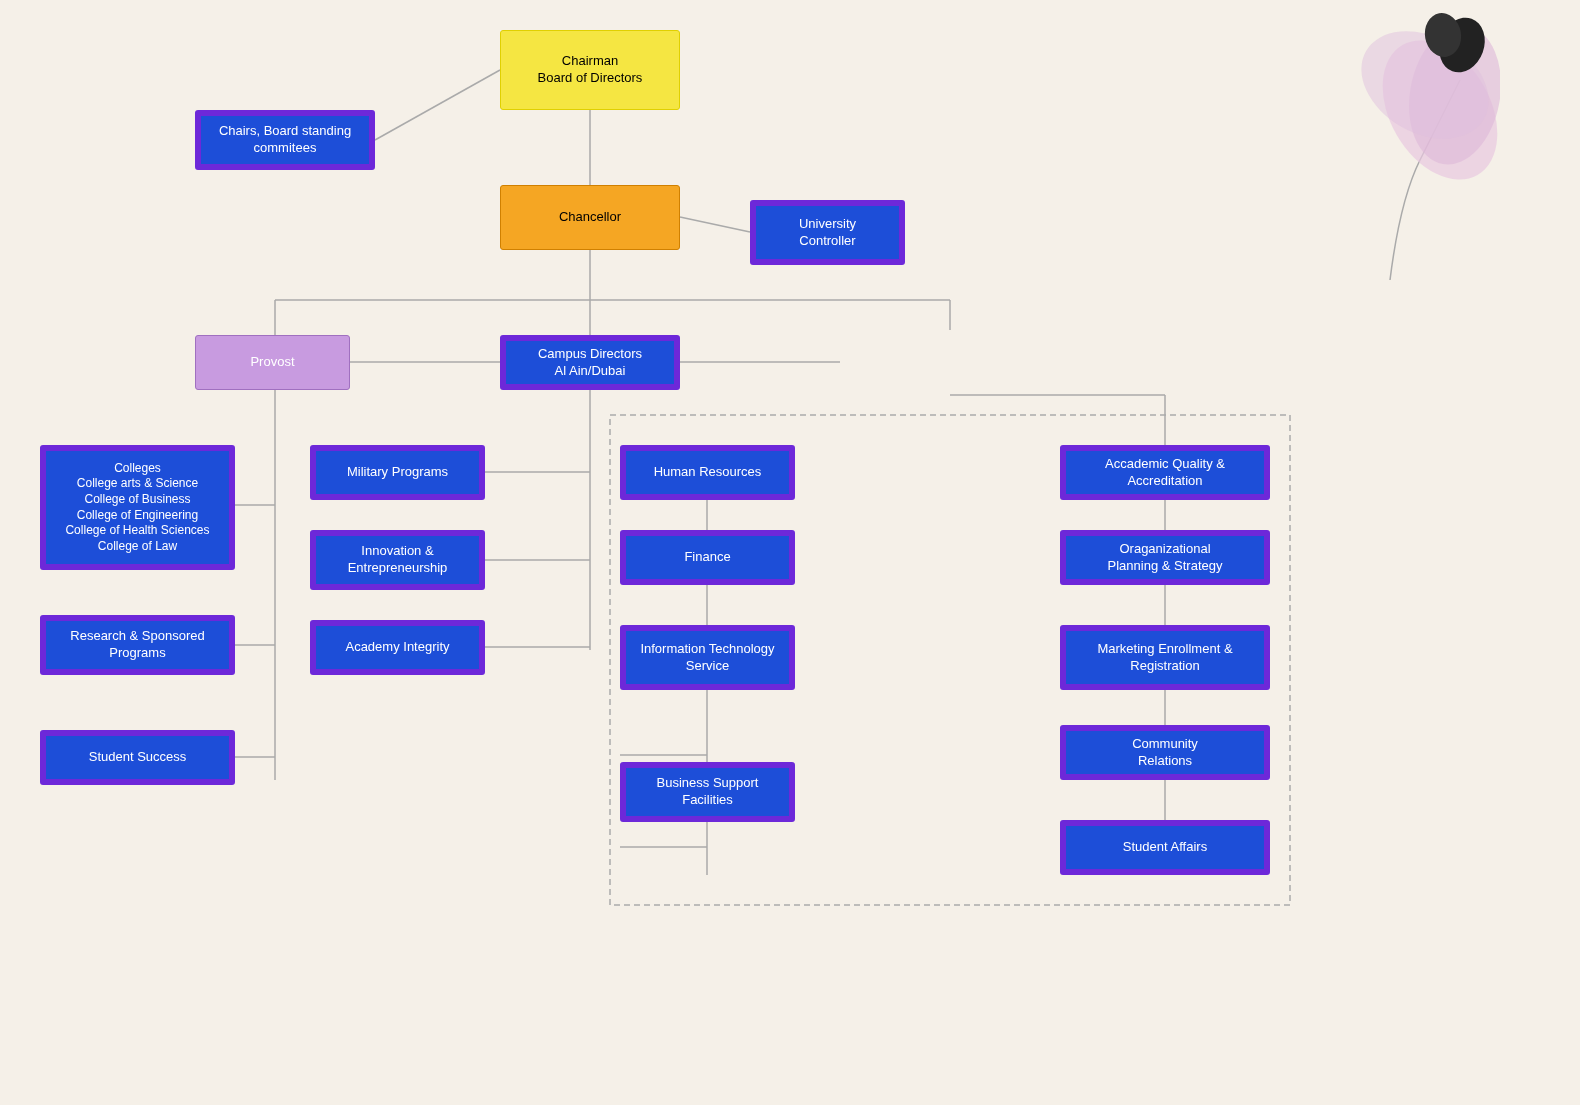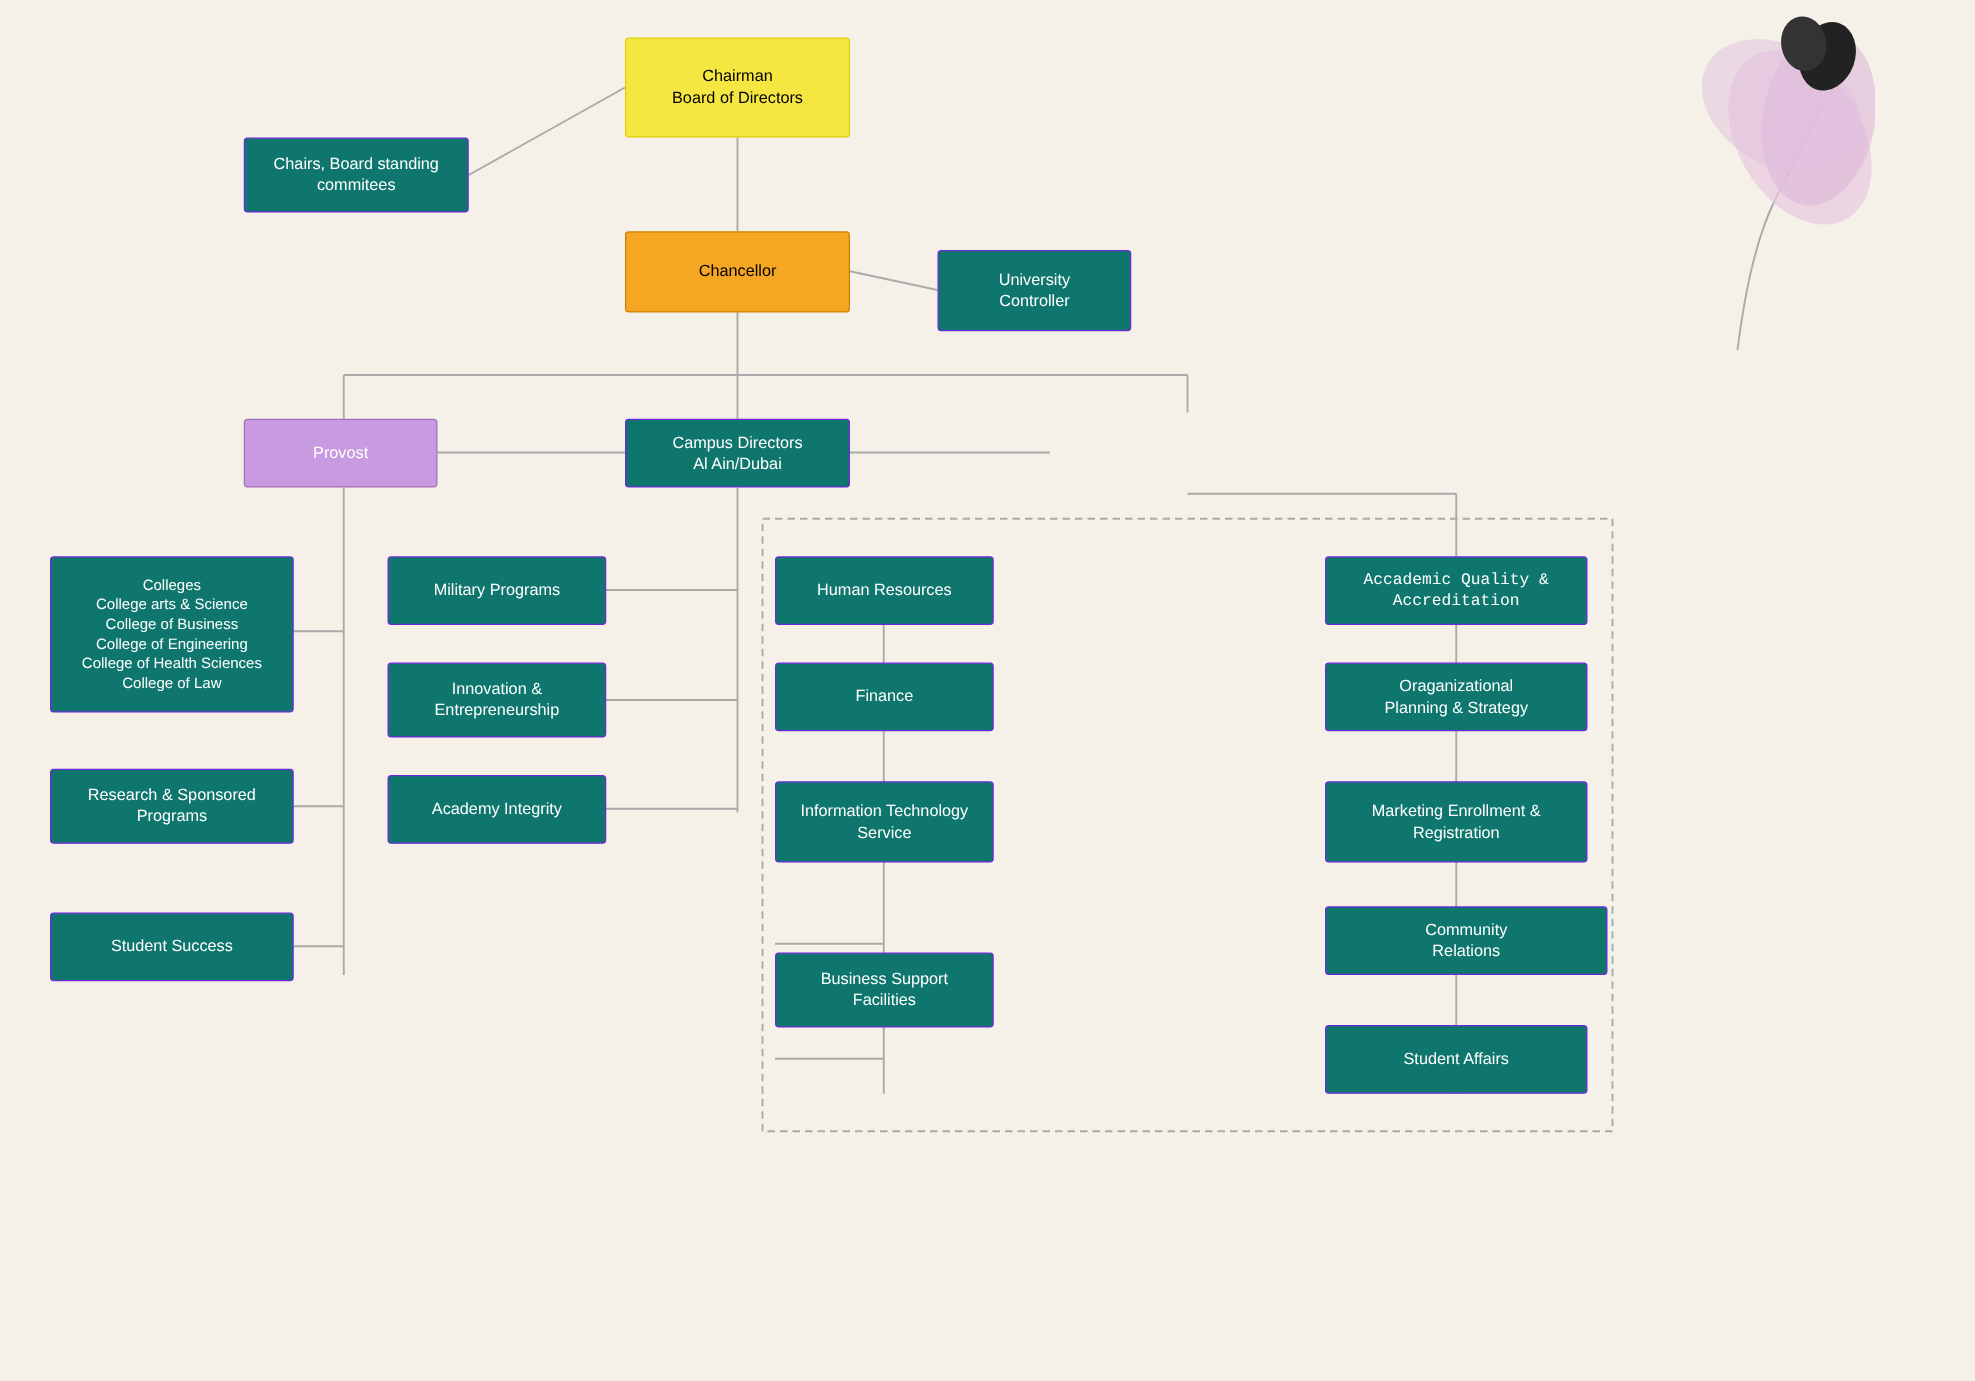--- a/index.html
+++ b/index.html
@@ -44,22 +44,22 @@
 
     .box-yellow {
       background: #f5e642;
       border: 1px solid #e0d000;
     }
     .box-orange {
       background: #f5a623;
       border: 1px solid #d08000;
     }
     .box-green {
-      background: #0f766e;
-      border: 1px solid #6d28d9;
+      background: #1d4ed8;
+      border: 6px solid #6d28d9;
       color: #fff;
     }
     .box-purple {
       background: #c89be0;
       border: 1px solid #a070c0;
       color: #fff;
     }
 
     
     .connectors {
@@ -186,21 +186,21 @@
 
   <div class="box box-green" style="left:310px; top:445px; width:175px; height:55px;">
     <span>Military Programs</span>
   </div>
 
   <div class="box box-green" style="left:620px; top:445px; width:175px; height:55px;">
     <span>Human Resources</span>
   </div>
 
   <div class="box box-green" style="left:1060px; top:445px; width:210px; height:55px;">
-    <span style="white-space:pre-line; text-align:center;font-family:Liberation Mono, monospace;">Accademic Quality &amp;
+    <span style="white-space:pre-line; text-align:center;">Accademic Quality &amp;
 Accreditation</span>
   </div>
 
   <div class="box box-green" style="left:310px; top:530px; width:175px; height:60px;">
     <span style="white-space:pre-line; text-align:center;">Innovation &amp;
 Entrepreneurship</span>
   </div>
 
   <div class="box box-green" style="left:1060px; top:530px; width:210px; height:55px;">
     <span style="white-space:pre-line; text-align:center;">Oraganizational
@@ -232,21 +232,21 @@
 
   <div class="box box-green" style="left:40px; top:730px; width:195px; height:55px;">
     <span>Student Success</span>
   </div>
 
   <div class="box box-green" style="left:620px; top:762px; width:175px; height:60px;">
     <span style="white-space:pre-line; text-align:center;">Business Support
 Facilities</span>
   </div>
 
-  <div class="box box-green" style="left:1060px; top:725px; width:226px; height:55px;">
+  <div class="box box-green" style="left:1060px; top:725px; width:210px; height:55px;">
     <span style="white-space:pre-line; text-align:center;">Community
 Relations</span>
   </div>
 
 
   <div class="box box-green" style="left:1060px; top:820px; width:210px; height:55px;">
     <span>Student Affairs</span>
   </div>
 
 </div>

